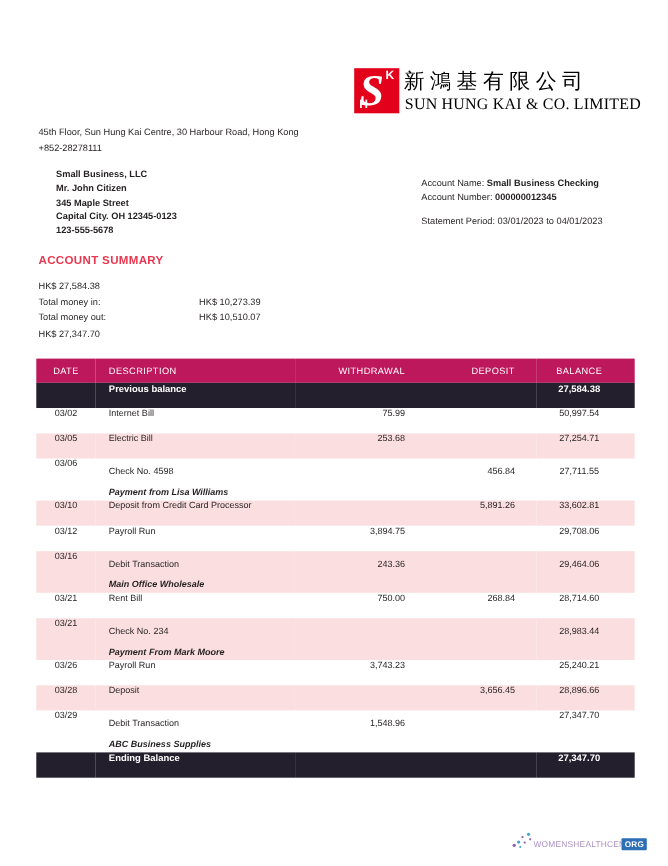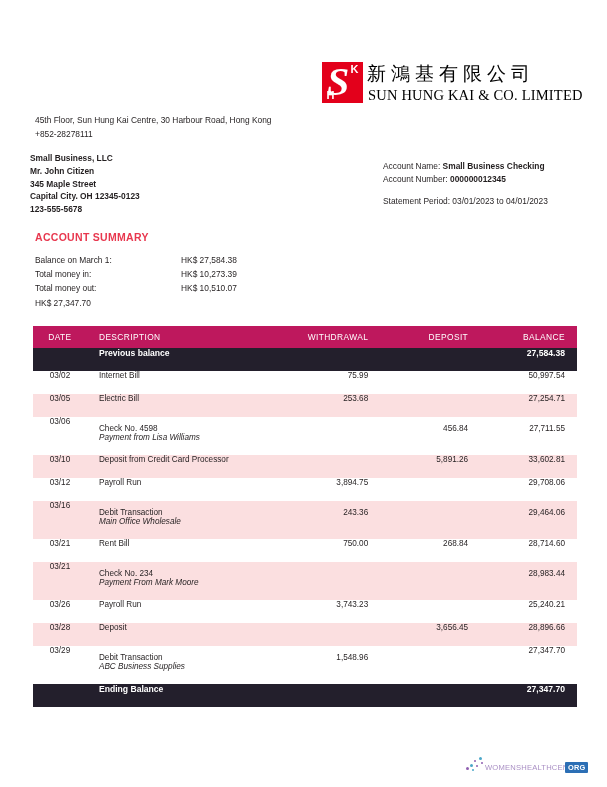--- a/index.html
+++ b/index.html
@@ -91,21 +91,21 @@
   #bank-address {
     position: absolute;
     left: 35px;
     top: 113px;
     font-size: 8.4px;
     line-height: 14px;
     color: #231f20;
   }
   #customer-block {
     position: absolute;
-    left: 30px;
+    left: 51px;
     top: 152px;
     font-size: 8.4px;
     font-weight: bold;
     line-height: 12.8px;
     color: #231f20;
   }
 
   
   #account-meta {
     position: absolute;
@@ -167,21 +167,21 @@
     color: #ffffff;
     font-weight: normal;
     font-size: 8.4px;
     letter-spacing: 0.4px;
     vertical-align: middle;
   }
   .c-date   { width: 62px;  text-align: center; }
   .c-desc   { width: 198px; text-align: left; padding-left: 12px !important; }
   .c-with   { width: 110px; text-align: right; padding-right: 22px !important; }
   .c-dep    { width: 88px;  text-align: right; padding-right: 20px !important; }
-  .c-bal    { width: 86px;  text-align: right; padding-right: 12px !important; }
+  .c-bal    { width: 86px;  text-align: center; padding-right: 12px !important; }
 
   
   .bar-row { background: #231f2c; height: 23px; }
   .bar-row td {
     color: #ffffff;
     font-weight: bold;
     font-size: 8.6px;
     vertical-align: middle;
   }
 
@@ -192,21 +192,22 @@
   .txn-row.two-line { height: 38px; }
   .txn-row.two-line td.c-date { vertical-align: bottom; padding-bottom: 8px !important; }
   .txn-row.two-line td.c-desc,
   .txn-row.two-line td.c-with,
   .txn-row.two-line td.c-dep { vertical-align: top; padding-top: 7px !important; }
   .txn-row.two-line td.c-bal { vertical-align: top; padding-top: 7px !important; }
   .txn-row.two-line.bal-mid td.c-bal { vertical-align: middle; padding-top: 0 !important; }
   .sub-desc {
     display: block;
     font-style: italic;
-    margin-top: 0;
+    margin-top: 10px;
+    font-weight: bold;
   }
 
   
   #watermark {
     position: absolute;
     left: 466px;
     top: 757px;
     width: 122px;
     height: 22px;
   }
@@ -279,21 +280,20 @@
   <div>
     <span>Account Number:</span>
     <span class="meta-value">000000012345</span>
   </div>
 </div>
 <div id="statement-period">Statement Period: 03/01/2023 to 04/01/2023</div>
 
 <div id="summary-title">ACCOUNT SUMMARY</div>
 <div id="summary-table">
   <div class="row">
-    <span class="label">Balance on March 1:</span>
     <span class="value">HK$ 27,584.38</span>
   </div>
   <div class="row">
     <span class="label">Total money in:</span>
     <span class="value">HK$ 10,273.39</span>
   </div>
   <div class="row">
     <span class="label">Total money out:</span>
     <span class="value">HK$ 10,510.07</span>
   </div>

